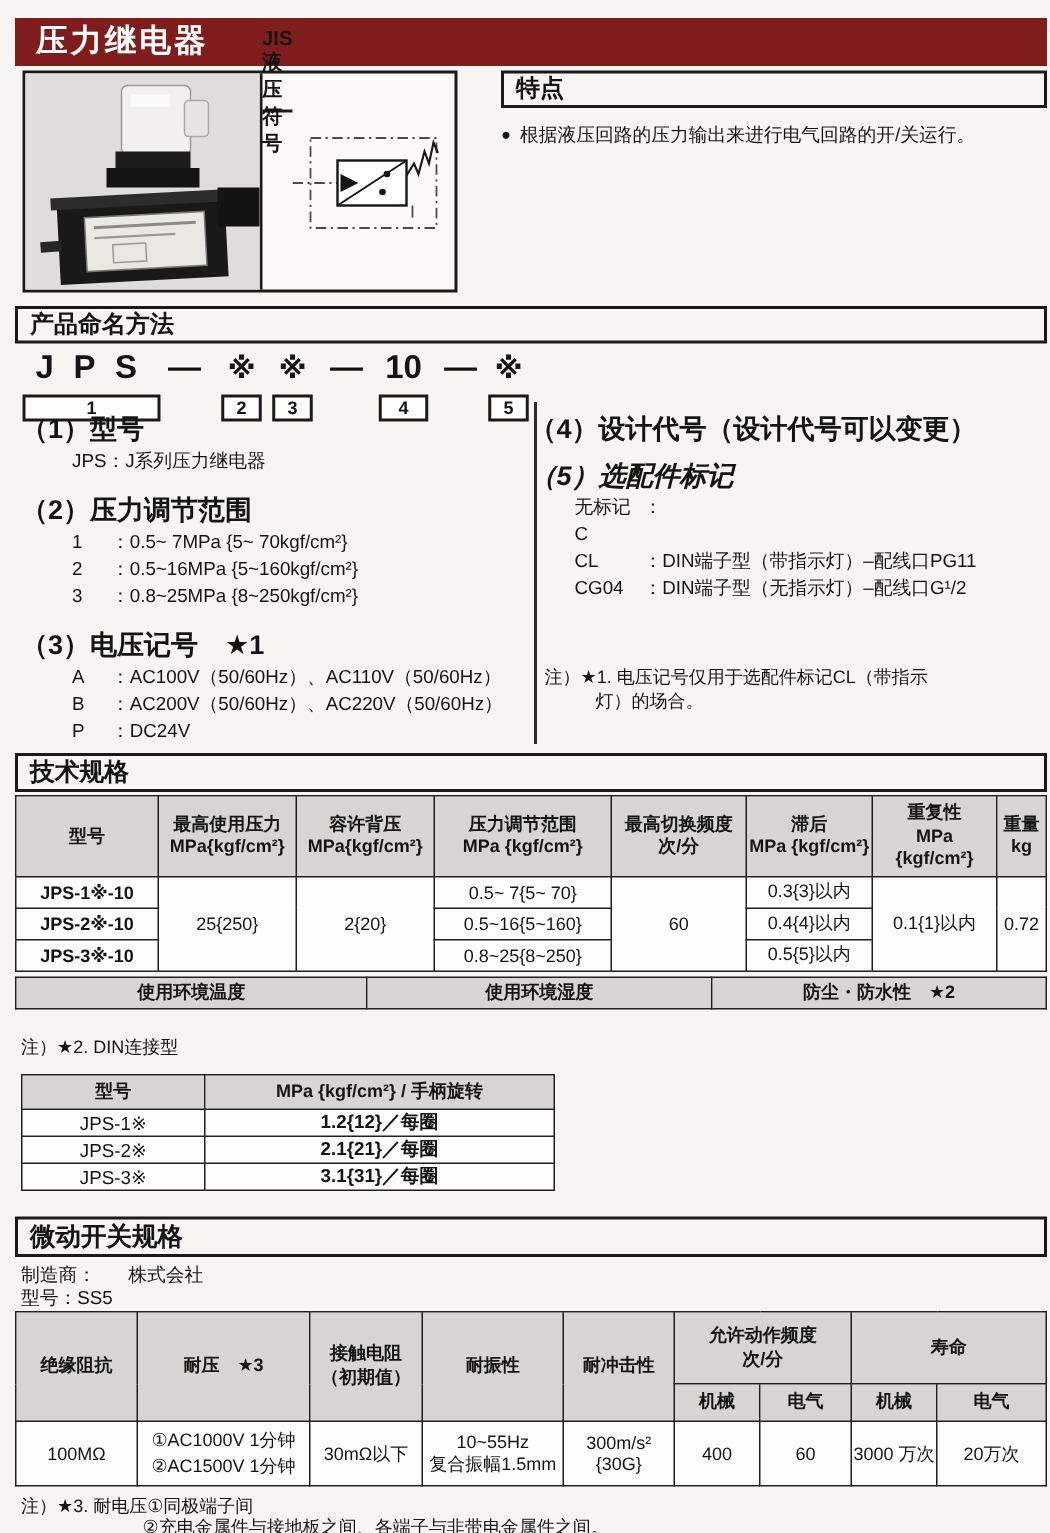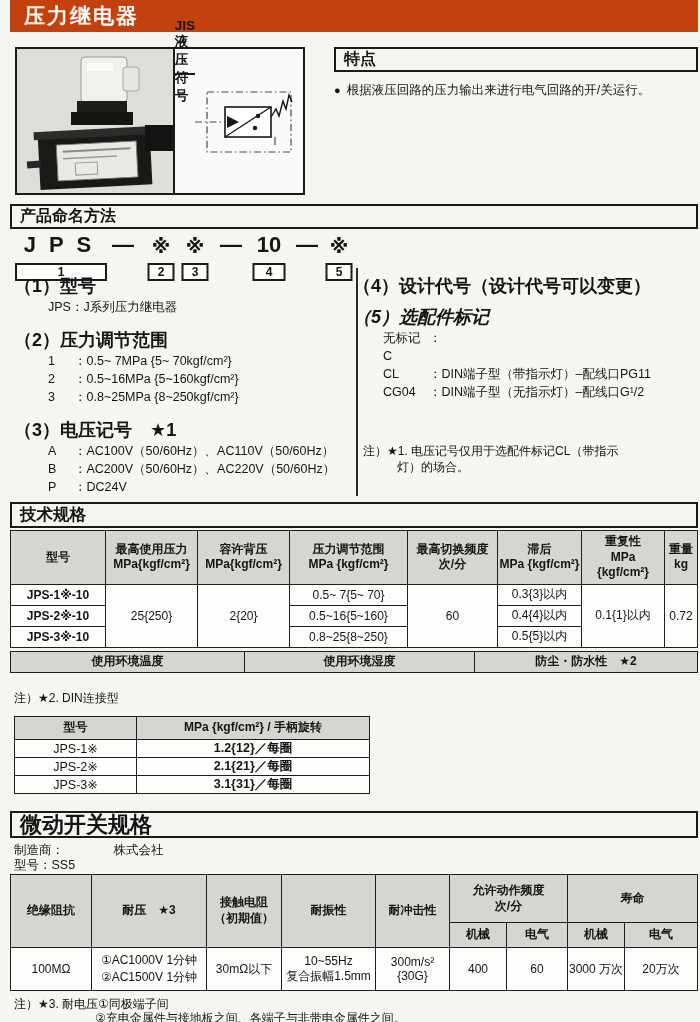--- a/index.html
+++ b/index.html
@@ -6,21 +6,21 @@
   html,body { background:#e9e9e6; }
   body { font-family:"Liberation Sans","DejaVu Sans",sans-serif; color:#141414; }
   #page {
     position:relative; width:700px; height:1022px; margin:0 auto;
     background:#f6f5f2; overflow:hidden;
   }
   .abs { position:absolute; }
 
   
   .title-bar {
-    left:10px; top:0; width:688px; height:32px; background:#c2410c;
+    left:10px; top:12px; width:688px; height:32px; background:#7f1d1d;
     color:#fff; font-size:21px; font-weight:bold; line-height:32px;
     padding-left:14px; letter-spacing:2px;
   }
 
   
   .product-box {
     left:15px; top:47px; width:290px; height:148px;
     border:2px solid #1a1a1a; background:#fbfaf8; display:flex;
   }
   .photo-area { width:172px; height:100%; background:#e3e2df; position:relative; overflow:hidden; }
@@ -32,21 +32,21 @@
   .jis-body { flex:1; display:flex; align-items:center; justify-content:center; }
 
   
   .section-title {
     border:2px solid #1a1a1a; font-weight:bold; background:transparent;
     display:flex; align-items:center; padding-left:8px;
   }
   .features-title { left:334px; top:47px; width:364px; height:25px; font-size:16px; }
   .naming-title  { left:10px; top:204px; width:688px; height:25px; font-size:16px; }
   .specs-title   { left:10px; top:502px; width:688px; height:26px; font-size:16.5px; }
-  .micro-title   { left:10px; top:811px; width:688px; height:27px; font-size:22px; }
+  .micro-title   { left:10px; top:811px; width:688px; height:27px; font-size:17px; }
 
   .feature-line { left:334px; top:82px; width:364px; font-size:12.5px; display:flex; }
   .feature-line .dot { margin-right:6px; font-size:11px; line-height:17px; }
 
   
   .code-area { left:10px; top:232px; width:688px; height:58px; }
   .code-char { position:absolute; top:0; transform:translateX(-50%); font-size:22px; font-weight:bold; white-space:nowrap; }
   .code-star { font-size:19px; top:3px; }
   .num-box {
     position:absolute; top:31px; height:18px; border:2px solid #1a1a1a; background:#fdfdfb;
@@ -81,21 +81,21 @@
   .env th { height:21px; padding:2px; }
   .env td { height:22px; font-weight:bold; font-size:12.5px; }
   .note-sm { font-size:12px; }
   .note2 { left:14px; top:659px;margin-top:31px; }
   .din { left:14px; top:716px; width:355px; }
   .din th { height:22px; }
   .din td { height:18px; font-size:12.5px; }
   .din td.v { font-weight:bold; }
 
   .maker-line { left:14px; top:842px; font-size:12.5px; }
-  .maker-line .val { margin-left:46px;text-align:right; }
+  .maker-line .val { margin-left:18px;text-align:right; }
   .model-line { left:14px; top:857px; font-size:12.5px; }
 
   .t4 { left:10px; top:874px; width:687px; }
   .t4 th.h1 { height:48px; }
   .t4 th.h2 { height:25px; padding:1px; }
   .t4 td { height:43px; font-size:12px; }
   .note3a { left:14px; top:996px; }
   .note3b { left:95px; top:1010px; }
 </style>
 </head>

